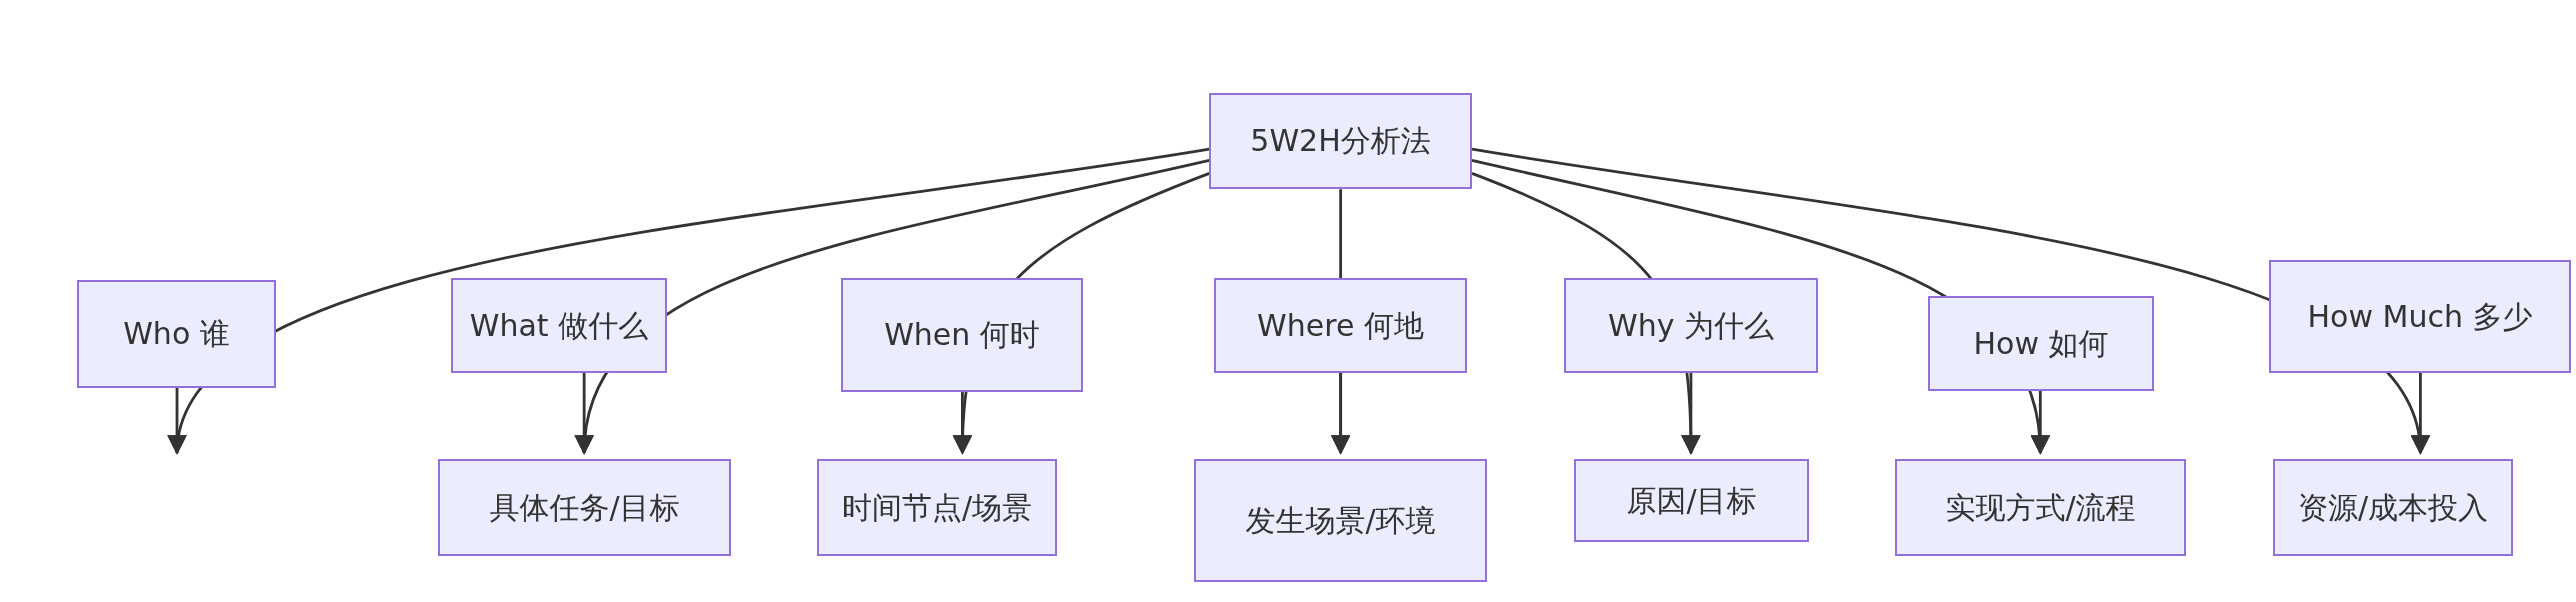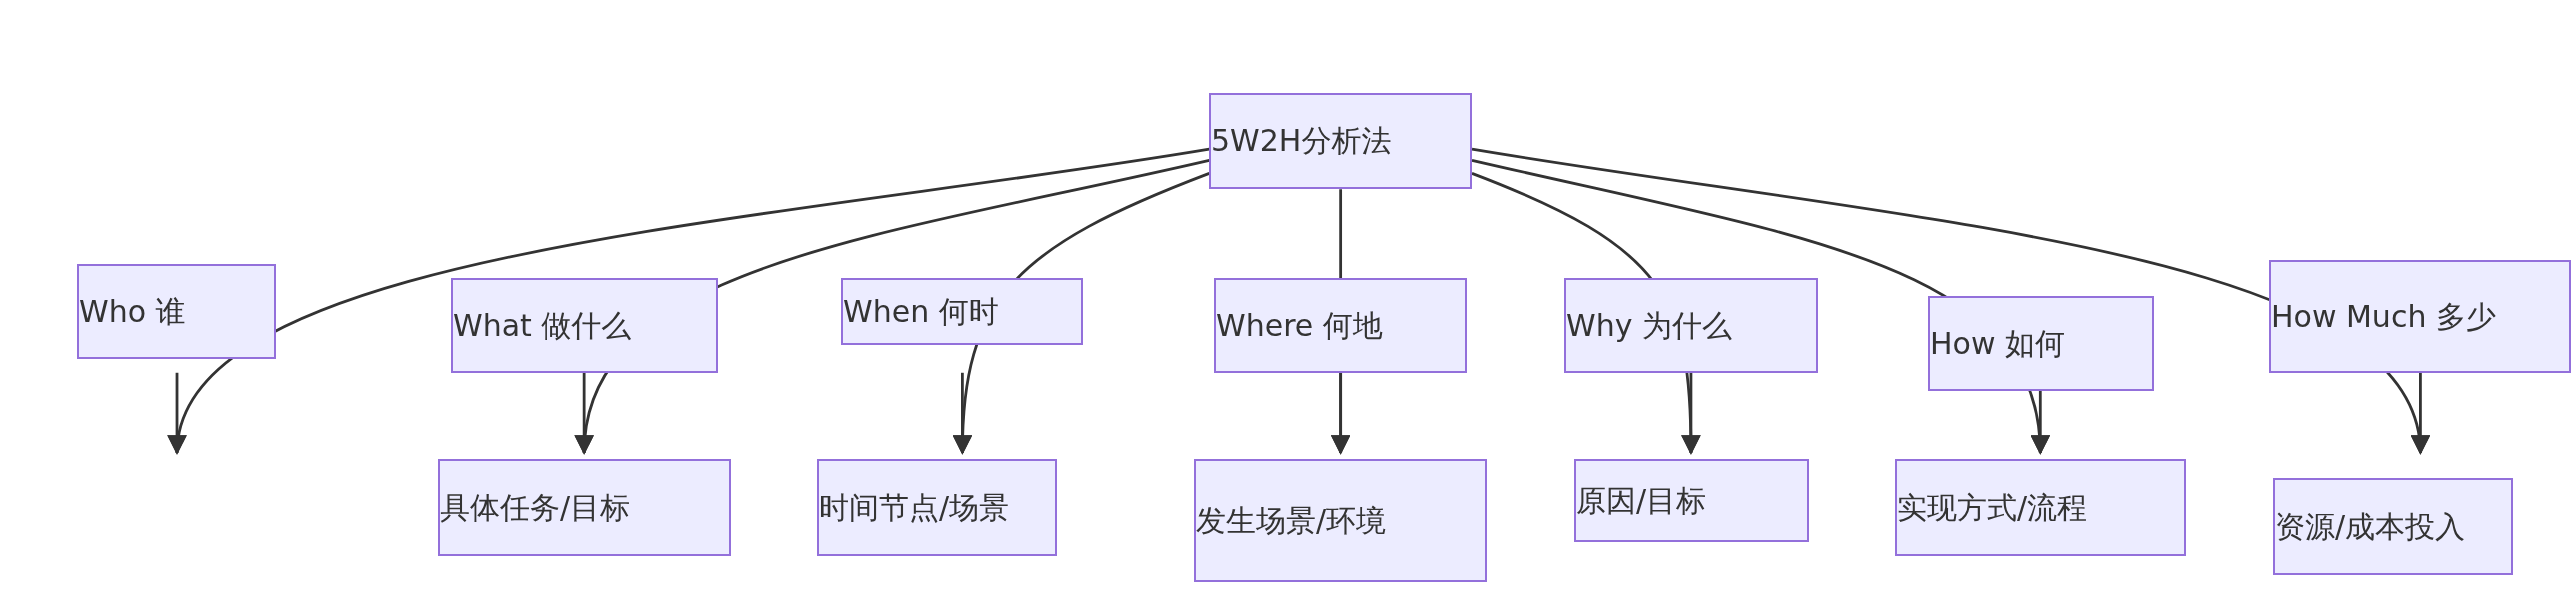--- a/index.html
+++ b/index.html
@@ -21,20 +21,21 @@
     stroke-width: 3;
     fill: none;
   }
   .node {
     position: absolute;
     box-sizing: border-box;
     background: #ECECFF;
     border: 2.3px solid #9370DB;
     display: flex;
     align-items: center;
+    justify-content: center;
     color: #333333;
     font-size: 30px;
     line-height: 1.2;
     white-space: nowrap;
   }
 </style>
 </head>
 <body>
 
 <div class="canvas">
@@ -60,27 +61,27 @@
     <path class="edge" marker-end="url(#arrowhead)" d="M 1439 400 L 1439 486"></path>
     <path class="edge" marker-end="url(#arrowhead)" d="M 1815 400 L 1815 486"></path>
     <path class="edge" marker-end="url(#arrowhead)" d="M 2190 400 L 2190 486"></path>
     <path class="edge" marker-end="url(#arrowhead)" d="M 2598 400 L 2598 486"></path>
   </svg>
 
   <div class="node" style="left:1209px; top:93px; width:263px; height:96px">
     <span>5W2H分析法</span>
   </div>
 
-  <div class="node" style="left:77px; top:264px; width:199px; height:95px">
+  <div class="node" style="left:77px; top:280px; width:199px; height:108px">
     <span>Who 谁</span>
   </div>
-  <div class="node" style="left:451px; top:278px; width:267px; height:95px">
+  <div class="node" style="left:451px; top:278px; width:216px; height:95px">
     <span>What 做什么</span>
   </div>
-  <div class="node" style="left:841px; top:278px; width:242px; height:67px">
+  <div class="node" style="left:841px; top:278px; width:242px; height:114px">
     <span>When 何时</span>
   </div>
   <div class="node" style="left:1214px; top:278px; width:253px; height:95px">
     <span>Where 何地</span>
   </div>
   <div class="node" style="left:1564px; top:278px; width:254px; height:95px">
     <span>Why 为什么</span>
   </div>
   <div class="node" style="left:1928px; top:296px; width:226px; height:95px">
     <span>How 如何</span>
@@ -97,18 +98,18 @@
   </div>
   <div class="node" style="left:1194px; top:459px; width:293px; height:123px">
     <span>发生场景/环境</span>
   </div>
   <div class="node" style="left:1574px; top:459px; width:235px; height:83px">
     <span>原因/目标</span>
   </div>
   <div class="node" style="left:1895px; top:459px; width:291px; height:97px">
     <span>实现方式/流程</span>
   </div>
-  <div class="node" style="left:2273px; top:478px; width:240px; height:97px">
+  <div class="node" style="left:2273px; top:459px; width:240px; height:97px">
     <span>资源/成本投入</span>
   </div>
 
 </div>
 
 
 </body></html>

